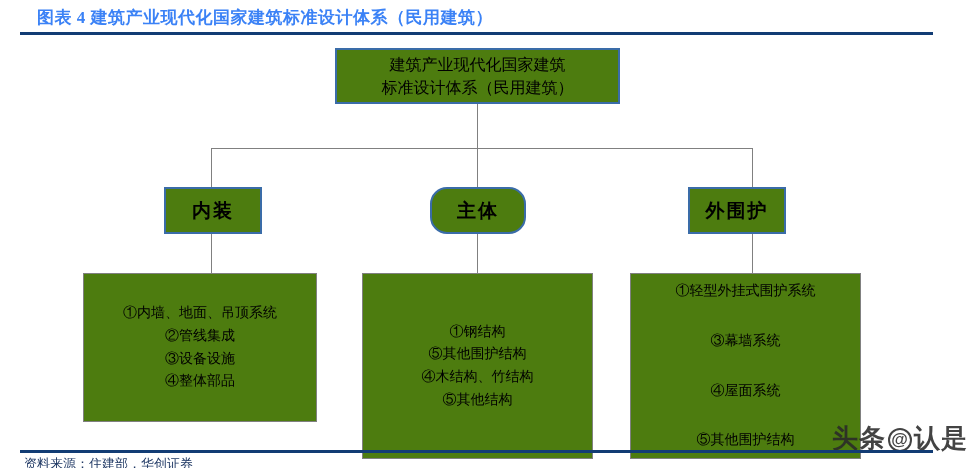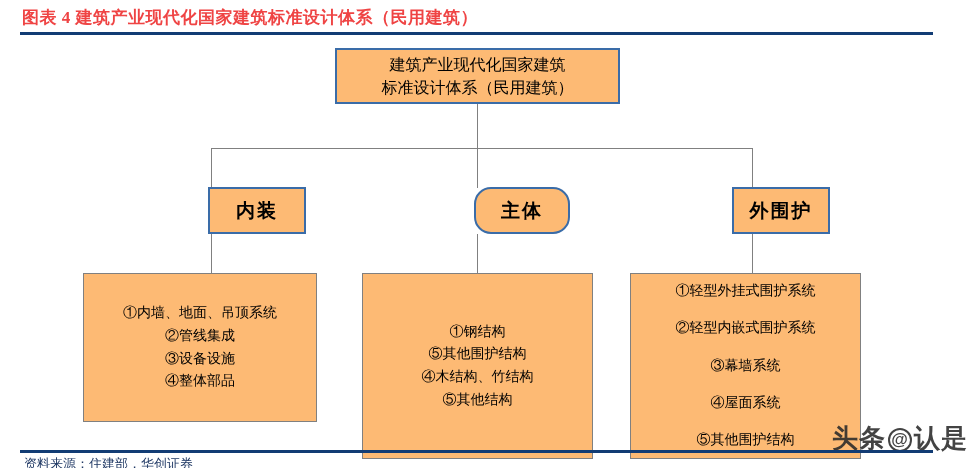--- a/index.html
+++ b/index.html
@@ -10,26 +10,26 @@
   body {
     width: 980px; height: 468px;
     position: relative;
     overflow: hidden;
     font-family: "Liberation Serif", "DejaVu Serif", serif;
   }
 
   
   .fig-title {
     position: absolute;
-    left: 22px; top: 6px;
+    left: 37px; top: 6px;
     font-family: "Liberation Serif", "DejaVu Serif", serif;
     font-weight: bold;
     font-size: 17px;
     letter-spacing: 0.5px;
-    color: #ef4444;
+    color: #3b82f6;
     white-space: nowrap;
   }
   .title-rule {
     position: absolute;
     left: 20px; top: 32px;
     width: 913px; height: 3px;
     background: #123c74;
   }
 
   
@@ -79,42 +79,41 @@
     width: 980px; height: 412px;
   }
 
   
   .vline { position: absolute; width: 1px; background: #808080; }
   .hline { position: absolute; height: 1px; background: #808080; }
 
   
   .node {
     position: absolute;
-    background: #fdba74;
+    background: #4d7c0f;
     display: flex;
     align-items: center;
     justify-content: center;
     text-align: center;
   }
   .node-root {
     border: 2px solid #3a6ca8;
     font-family: "Liberation Serif", "DejaVu Serif", serif;
     font-size: 16px;
     color: #000000;
     line-height: 1.45;
     padding: 3px 8px;
   }
   .node-cat {
     border: 2px solid #3a6ca8;
     font-family: "Liberation Serif", "DejaVu Serif", serif;
     font-weight: bold;
     font-size: 19px;
     letter-spacing: 2px;
     color: #000000;
-    margin-left: 44px;
   }
   .node-list {
     border: 1px solid #808080;
     flex-direction: column;
     justify-content: center;
     font-family: "Liberation Serif", "DejaVu Serif", serif;
     font-size: 14px;
     color: #000000;
     padding: 6px 5px;
   }
@@ -173,21 +172,20 @@
 
   <div class="node node-list" style="left:362px; top:237px; width:231px; height:186px;">
     <div class="li">①钢结构</div>
     <div class="li">⑤其他围护结构</div>
     <div class="li">④木结构、竹结构</div>
     <div class="li">⑤其他结构</div>
   </div>
 
   <div class="node node-list" style="left:630px; top:237px; width:231px; height:186px;justify-content:space-between;">
     <div class="li">①轻型外挂式围护系统</div>
-    <div class="li">②轻型内嵌式围护系统</div>
     <div class="li">③幕墙系统</div>
     <div class="li">④屋面系统</div>
     <div class="li">⑤其他围护结构</div>
   </div>
 
 </div>
 
 <div class="watermark">
   <span>头条</span><span class="at">@</span><span>认是</span>
 </div>

